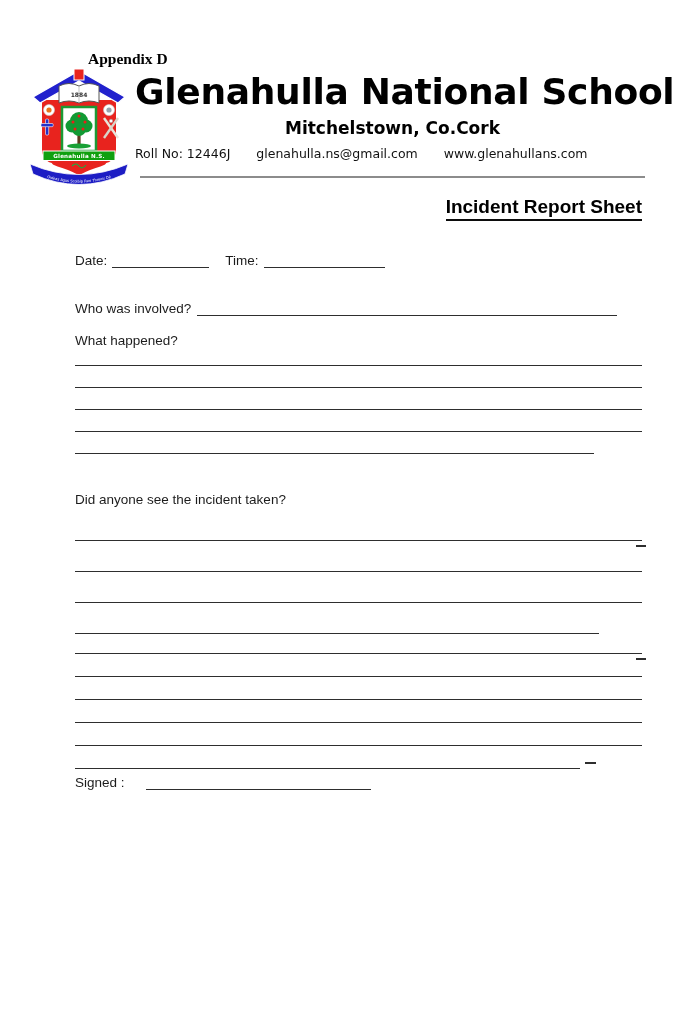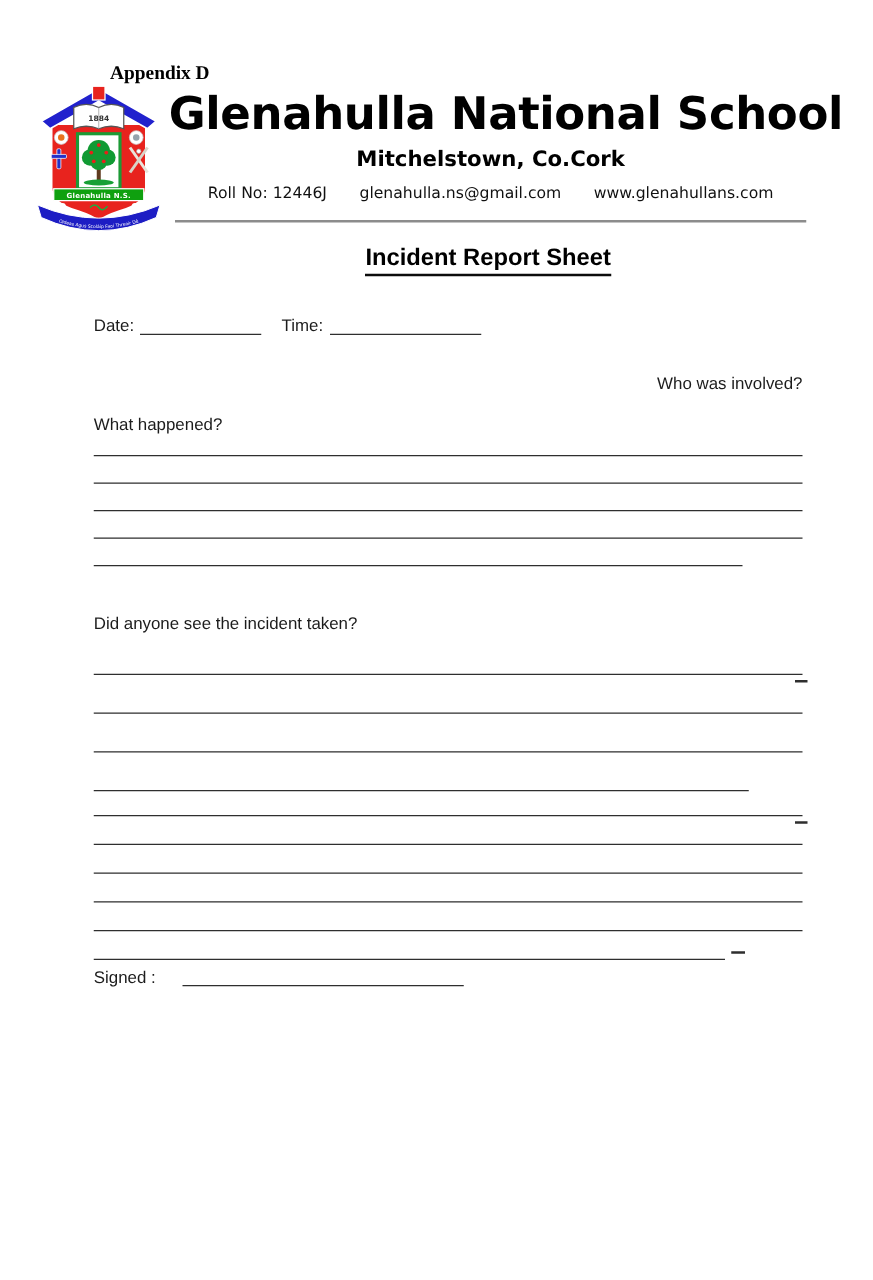--- a/index.html
+++ b/index.html
@@ -14,39 +14,39 @@
     font-family:"Liberation Serif", serif; font-weight:bold; font-size:15.5px; color:#000;
   }
   .crest { position:absolute; left:26px; top:66px; width:106px; height:126px; }
   .header-text { position:absolute; left:135px; top:72px; width:515px; text-align:center; }
   .school-name {
     font-family:"DejaVu Sans", sans-serif; font-weight:bold; font-size:36px;
     letter-spacing:-0.3px; color:#000; line-height:1.1; white-space:nowrap;
   }
   .location { font-family:"DejaVu Sans", sans-serif; font-weight:bold; font-size:17px; color:#000; margin-top:6px; }
   .roll-line {
-    display:flex; justify-content:center; gap:26px; margin-top:8px;
+    display:flex; justify-content:flex-start; gap:26px; margin-top:8px;
     font-family:"DejaVu Sans", sans-serif; font-size:12.5px; color:#111; white-space:nowrap;
   }
   .rule { position:absolute; left:140px; top:176px; width:505px; height:0; border-top:2px solid #8c8c8c; }
 
   
   .body { position:absolute; left:75px; top:192px; width:567px; }
-  .form-title-row { text-align:center; padding-left:64px; margin-top:4px; }
+  .form-title-row { text-align:right; padding-left:64px; margin-top:4px; }
   .form-title {
     display:inline-block; font-weight:bold; font-size:19px; color:#000;
     border-bottom:2.5px solid #0c0c0c; padding-bottom:1px;
   }
   .row { display:flex; align-items:flex-end; font-size:13.5px; }
   .uline { border-bottom:1.8px solid #2e2e2e; height:16px; }
   .date-row { margin-top:30px; }
   .date-line { width:97px; margin-left:5px; }
   .time-label { margin-left:16px; }
   .time-line { width:121px; margin-left:5px; }
-  .who-row { margin-top:31px;flex-direction:column; }
+  .who-row { margin-top:31px; }
   .who-line { flex:1; margin-left:6px; margin-right:25px; }
   .section-label { font-size:13.5px; }
   .what-label { margin-top:17px; }
   .witness-label { margin-top:38px; }
   .actions-label { margin-top:23px; }
   .lines-what { margin-top:-4px; }
   .lines-witness { margin-top:3px; }
   .lines-actions { margin-top:-3px; }
   .wline { position:relative; border-bottom:1.9px solid #2e2e2e; }
   .wline.tail-down::after {

